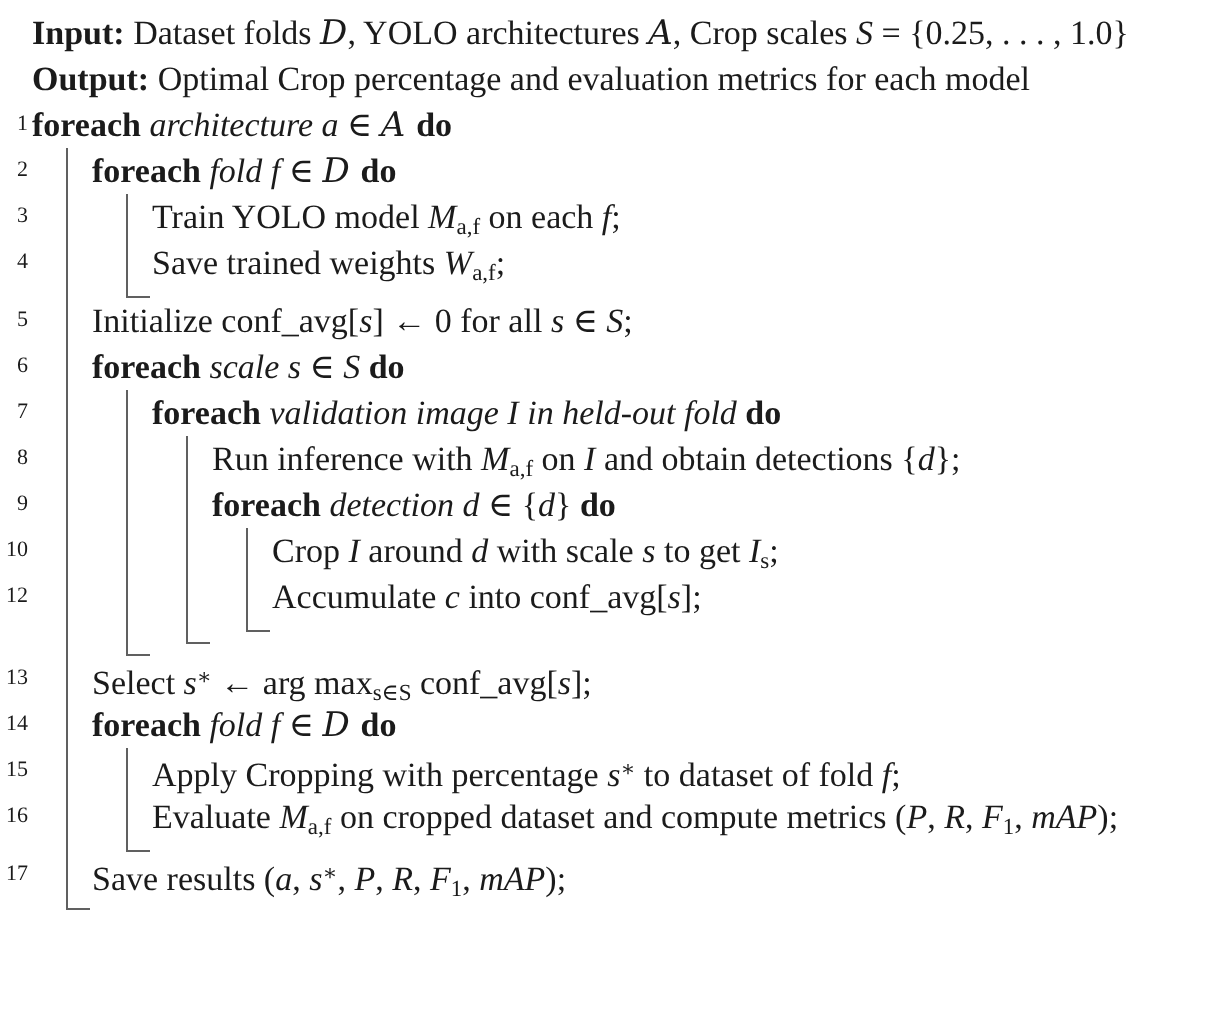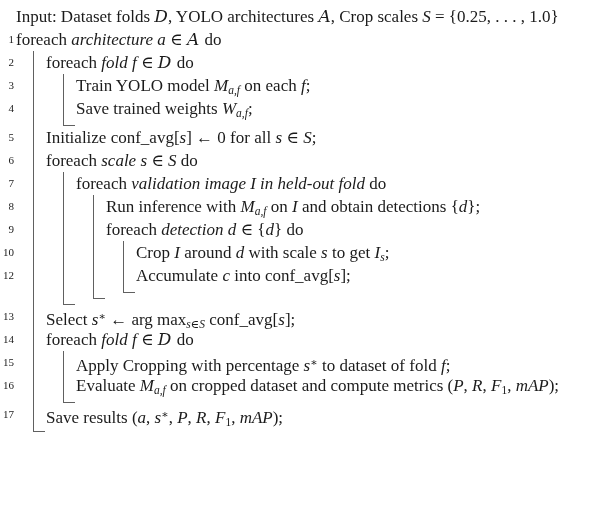--- a/index.html
+++ b/index.html
@@ -17,32 +17,33 @@
   }
   .block{
     border-left:1.5px solid #606060;
     margin-left:17px;padding-left:12px;
   }
   .block::after{
     content:"";display:block;height:5px;width:11px;
     margin-left:-12px;border-bottom:1.5px solid #606060;
   }
   .seg-r{font-style:normal;margin-top:28px;}
-  .seg-b{font-weight:normal;}
+  .seg-b{font-weight:bold;}
   .seg-i{font-style:italic;}
   .seg-cal{font-style:italic;font-family:"DejaVu Serif","Liberation Serif",serif;}
-  .seg-sub{font-size:11.5px;font-style:italic;vertical-align:-3px;}
+  .seg-sub{font-size:11.5px;vertical-align:-3px;}
   .seg-subr{font-size:11.5px;vertical-align:-3px;}
   .seg-sup{font-size:11px;vertical-align:5px;}
 </style>
 </head>
 <body>
 
 <div class="algo">
   <div class="line"><span class="seg-b">Input: </span><span class="seg-r">Dataset folds </span><span class="seg-cal">D</span><span class="seg-r">, YOLO architectures </span><span class="seg-cal">A</span><span class="seg-r">, Crop scales </span><span class="seg-i">S</span><span class="seg-r"> = {0.25, . . . , 1.0}</span></div>
+  <div class="line"><span class="seg-b">Output: </span><span class="seg-r">Optimal Crop percentage and evaluation metrics for each model</span></div>
   <div class="line"><span class="num">1</span><span class="seg-b">foreach </span><span class="seg-i">architecture a </span><span class="seg-r">∈ </span><span class="seg-cal">A </span><span class="seg-b">do</span></div>
   <div class="block">
     <div class="line"><span class="num">2</span><span class="seg-b">foreach </span><span class="seg-i">fold f </span><span class="seg-r">∈ </span><span class="seg-cal">D </span><span class="seg-b">do</span></div>
     <div class="block">
       <div class="line"><span class="num">3</span><span class="seg-r">Train YOLO model </span><span class="seg-i">M</span><span class="seg-sub">a,f</span><span class="seg-r"> on each </span><span class="seg-i">f</span><span class="seg-r">;</span></div>
       <div class="line"><span class="num">4</span><span class="seg-r">Save trained weights </span><span class="seg-i">W</span><span class="seg-sub">a,f</span><span class="seg-r">;</span></div>
     </div>
     <div class="line"><span class="num">5</span><span class="seg-r">Initialize conf_avg[</span><span class="seg-i">s</span><span class="seg-r">] ← 0 for all </span><span class="seg-i">s </span><span class="seg-r">∈ </span><span class="seg-i">S</span><span class="seg-r">;</span></div>
     <div class="line"><span class="num">6</span><span class="seg-b">foreach </span><span class="seg-i">scale s </span><span class="seg-r">∈ </span><span class="seg-i">S </span><span class="seg-b">do</span></div>
     <div class="block">

